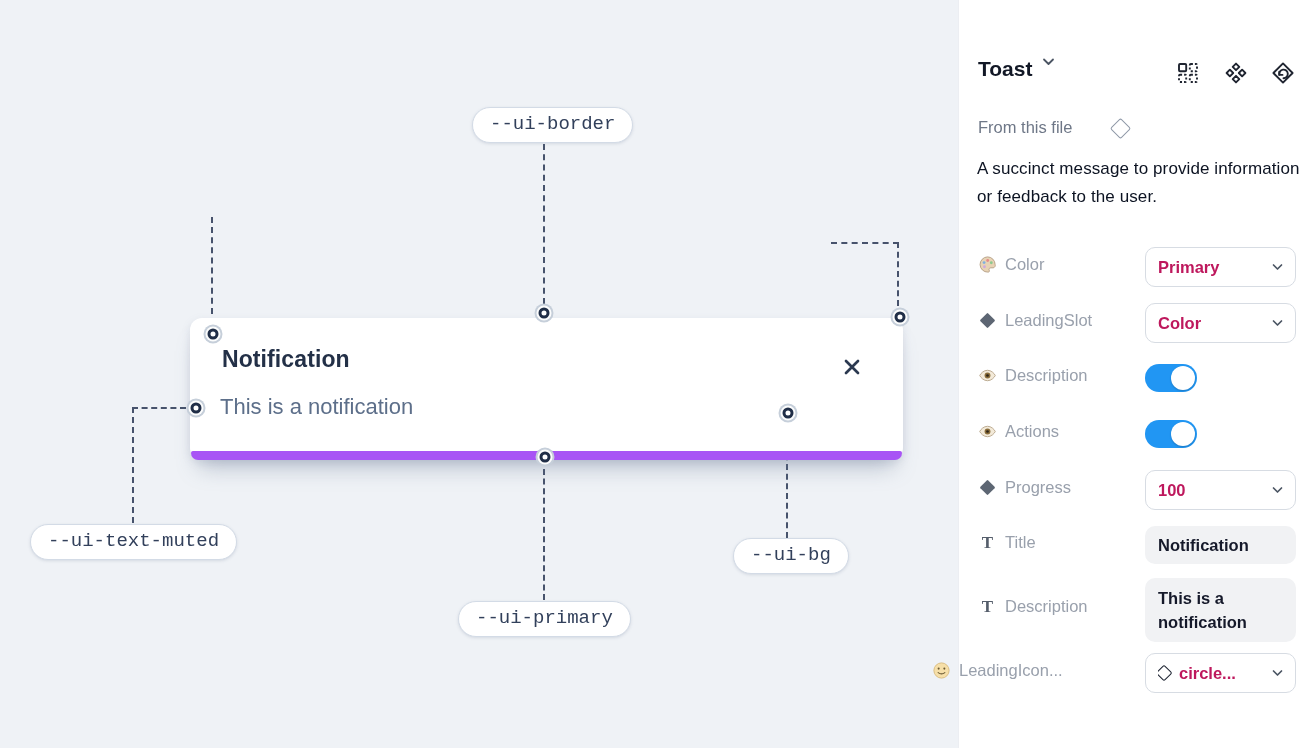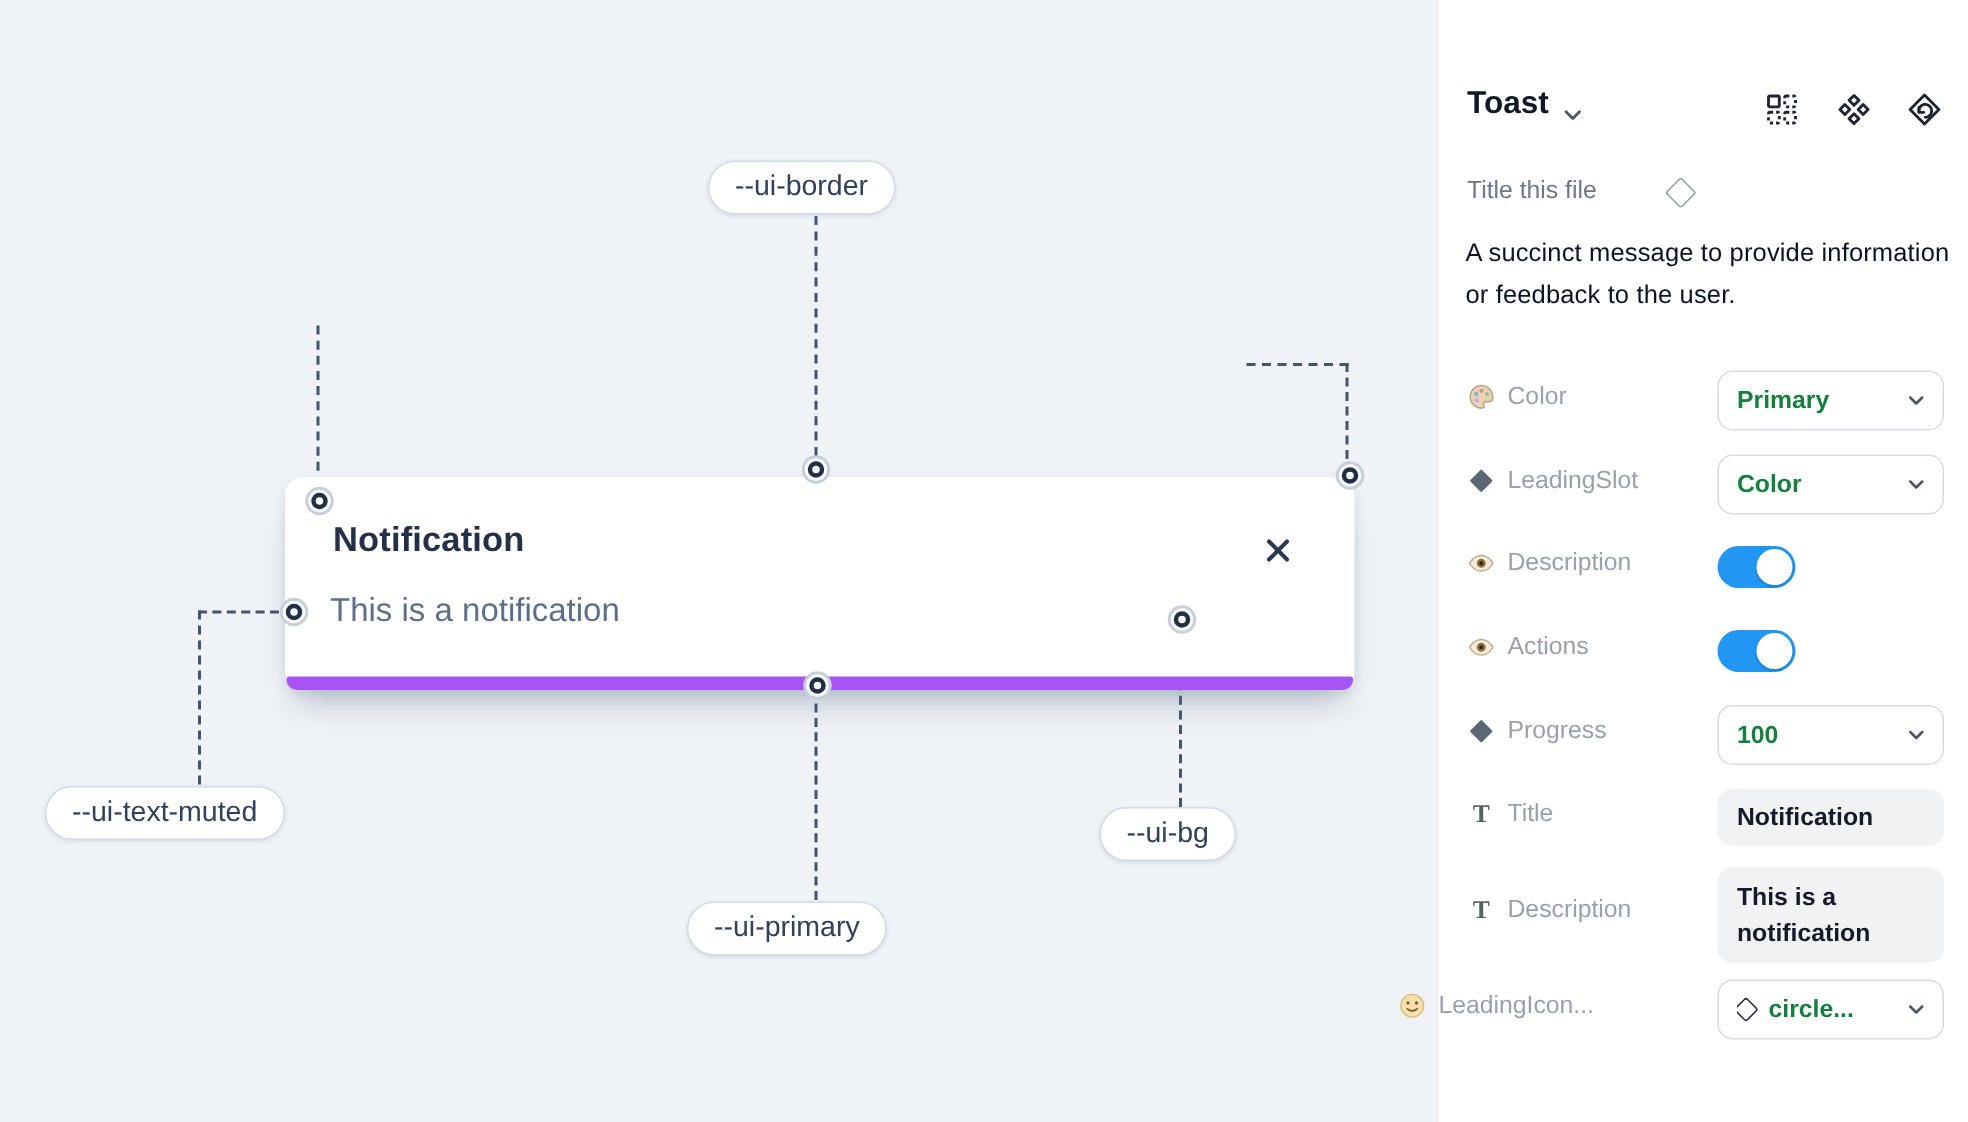--- a/index.html
+++ b/index.html
@@ -28,49 +28,49 @@
   
   .dot { position:absolute; width:11px; height:11px; background:#fff;
     border:3px solid #202e47; border-radius:50%;
     box-shadow:0 0 0 2px rgba(255,255,255,.95), 0 0 0 4px #c6cfda;
     transform:translate(-50%,-50%); }
 
   
   .anno { position:absolute; height:36px; line-height:33px; padding:0 17px;
     background:#fff; border:1.5px solid #d3dbe6; border-radius:18px;
     color:#32405b; font-size:19px; white-space:nowrap;
-    box-shadow:0 1px 3px rgba(130,145,168,.25); }
+    box-shadow:0 1px 3px rgba(130,145,168,.25);font-family:Liberation Mono, monospace; }
 
   
   .panel { position:absolute; left:958px; top:0; width:354px; height:748px;
     background:#ffffff; border-left:1px solid #eceef2; }
 
   .panel-title { position:absolute; left:978px; top:57px; font-size:21px; font-weight:700;
-    color:#121826; display:flex; align-items:flex-end; gap:10px; cursor:pointer; }
+    color:#121826; display:flex; align-items:flex-start; gap:10px; cursor:pointer; }
   .hdr-icon { position:absolute; top:61px; width:24px; height:24px; cursor:pointer; }
 
   .from-file { position:absolute; left:978px; top:118px; font-size:16.5px; color:#6e7787; }
   .diamond-outline { position:absolute; width:15px; height:15px; border:1.7px solid #8f99a8;
     transform:rotate(45deg); border-radius:2px; background:#fff; }
 
   .panel-desc { position:absolute; left:977px; top:155px; width:336px;
     font-size:17px; line-height:28px; color:#0c1322; letter-spacing:.1px; }
 
   .prop-label { position:absolute; display:flex; align-items:center; gap:8px;
     font-size:16.5px; color:#99a0ac; }
   .prop-ico { width:19px; height:19px; display:inline-flex; align-items:center;
     justify-content:center; flex:0 0 auto; }
   .diamond-fill { width:11px; height:11px; background:#5d6673; transform:rotate(45deg);
     border-radius:1px; }
   .t-glyph { font-family:"Liberation Serif", serif; font-weight:700; font-size:17px;
     color:#555e6b; }
 
   .dd { position:absolute; left:1145px; width:151px; height:40px; background:#fff;
     border:1px solid #d7dce3; border-radius:10px; display:flex; align-items:center;
-    padding:0 12px; font-size:16.5px; font-weight:600; color:#15803d; cursor:pointer;
+    padding:0 12px; font-size:16.5px; font-weight:600; color:#be185d; cursor:pointer;
     justify-content:space-between; }
   .dd .dd-left { display:flex; align-items:center; gap:9px; overflow:hidden; }
 
   .tfield { position:absolute; left:1145px; width:151px; background:#f1f2f4;
     border-radius:10px; display:flex; align-items:center; padding:0 13px;
     font-size:16.5px; font-weight:600; color:#15192a; cursor:text; }
   .tfield.multi { align-items:flex-start; padding-top:8px; line-height:24px; }
 
   .toggle { position:absolute; left:1145px; width:52px; height:28px; background:#2196f3;
     border-radius:14px; cursor:pointer; }
@@ -146,21 +146,21 @@
   </svg>
 </div>
 <div class="hdr-icon" style="left:1271px;">
   <svg width="24" height="24" viewBox="0 0 24 24" fill="none" stroke="#1f2430" stroke-width="1.9" stroke-linejoin="round" stroke-linecap="round">
     <path d="M12 2.4 L21.6 12 L12 21.6 L2.4 12 Z"></path>
     <path d="M8.3 13.8 a4.3 4.3 0 1 1 4.2 3.4"></path>
     <path d="M8.3 10.6 L8.3 13.9 L11.5 13.9"></path>
   </svg>
 </div>
 
-<div class="from-file">Title this file</div>
+<div class="from-file">From this file</div>
 <div class="diamond-outline" style="left:1113px; top:121px;"></div>
 
 <div class="panel-desc">A succinct message to provide information or feedback to the user.</div>
 
 <div class="prop-label" style="left:978px; top:255px;">
   <span class="prop-ico">
     <svg width="19" height="19" viewBox="0 0 20 20">
         <path d="M10 2a8 8 0 1 0 .4 16c1.5 0 2-.9 1.4-2-.7-1.2.2-2.5 1.7-2.5H16A2.6 2.6 0 0 0 18 10 8 8 0 0 0 10 2Z" fill="#e8d3b4" stroke="#b59f85" stroke-width="1"></path>
         <circle cx="6.4" cy="8" r="1.5" fill="#7fb0e0"></circle>
         <circle cx="10.2" cy="5.8" r="1.5" fill="#e58a8a"></circle>

